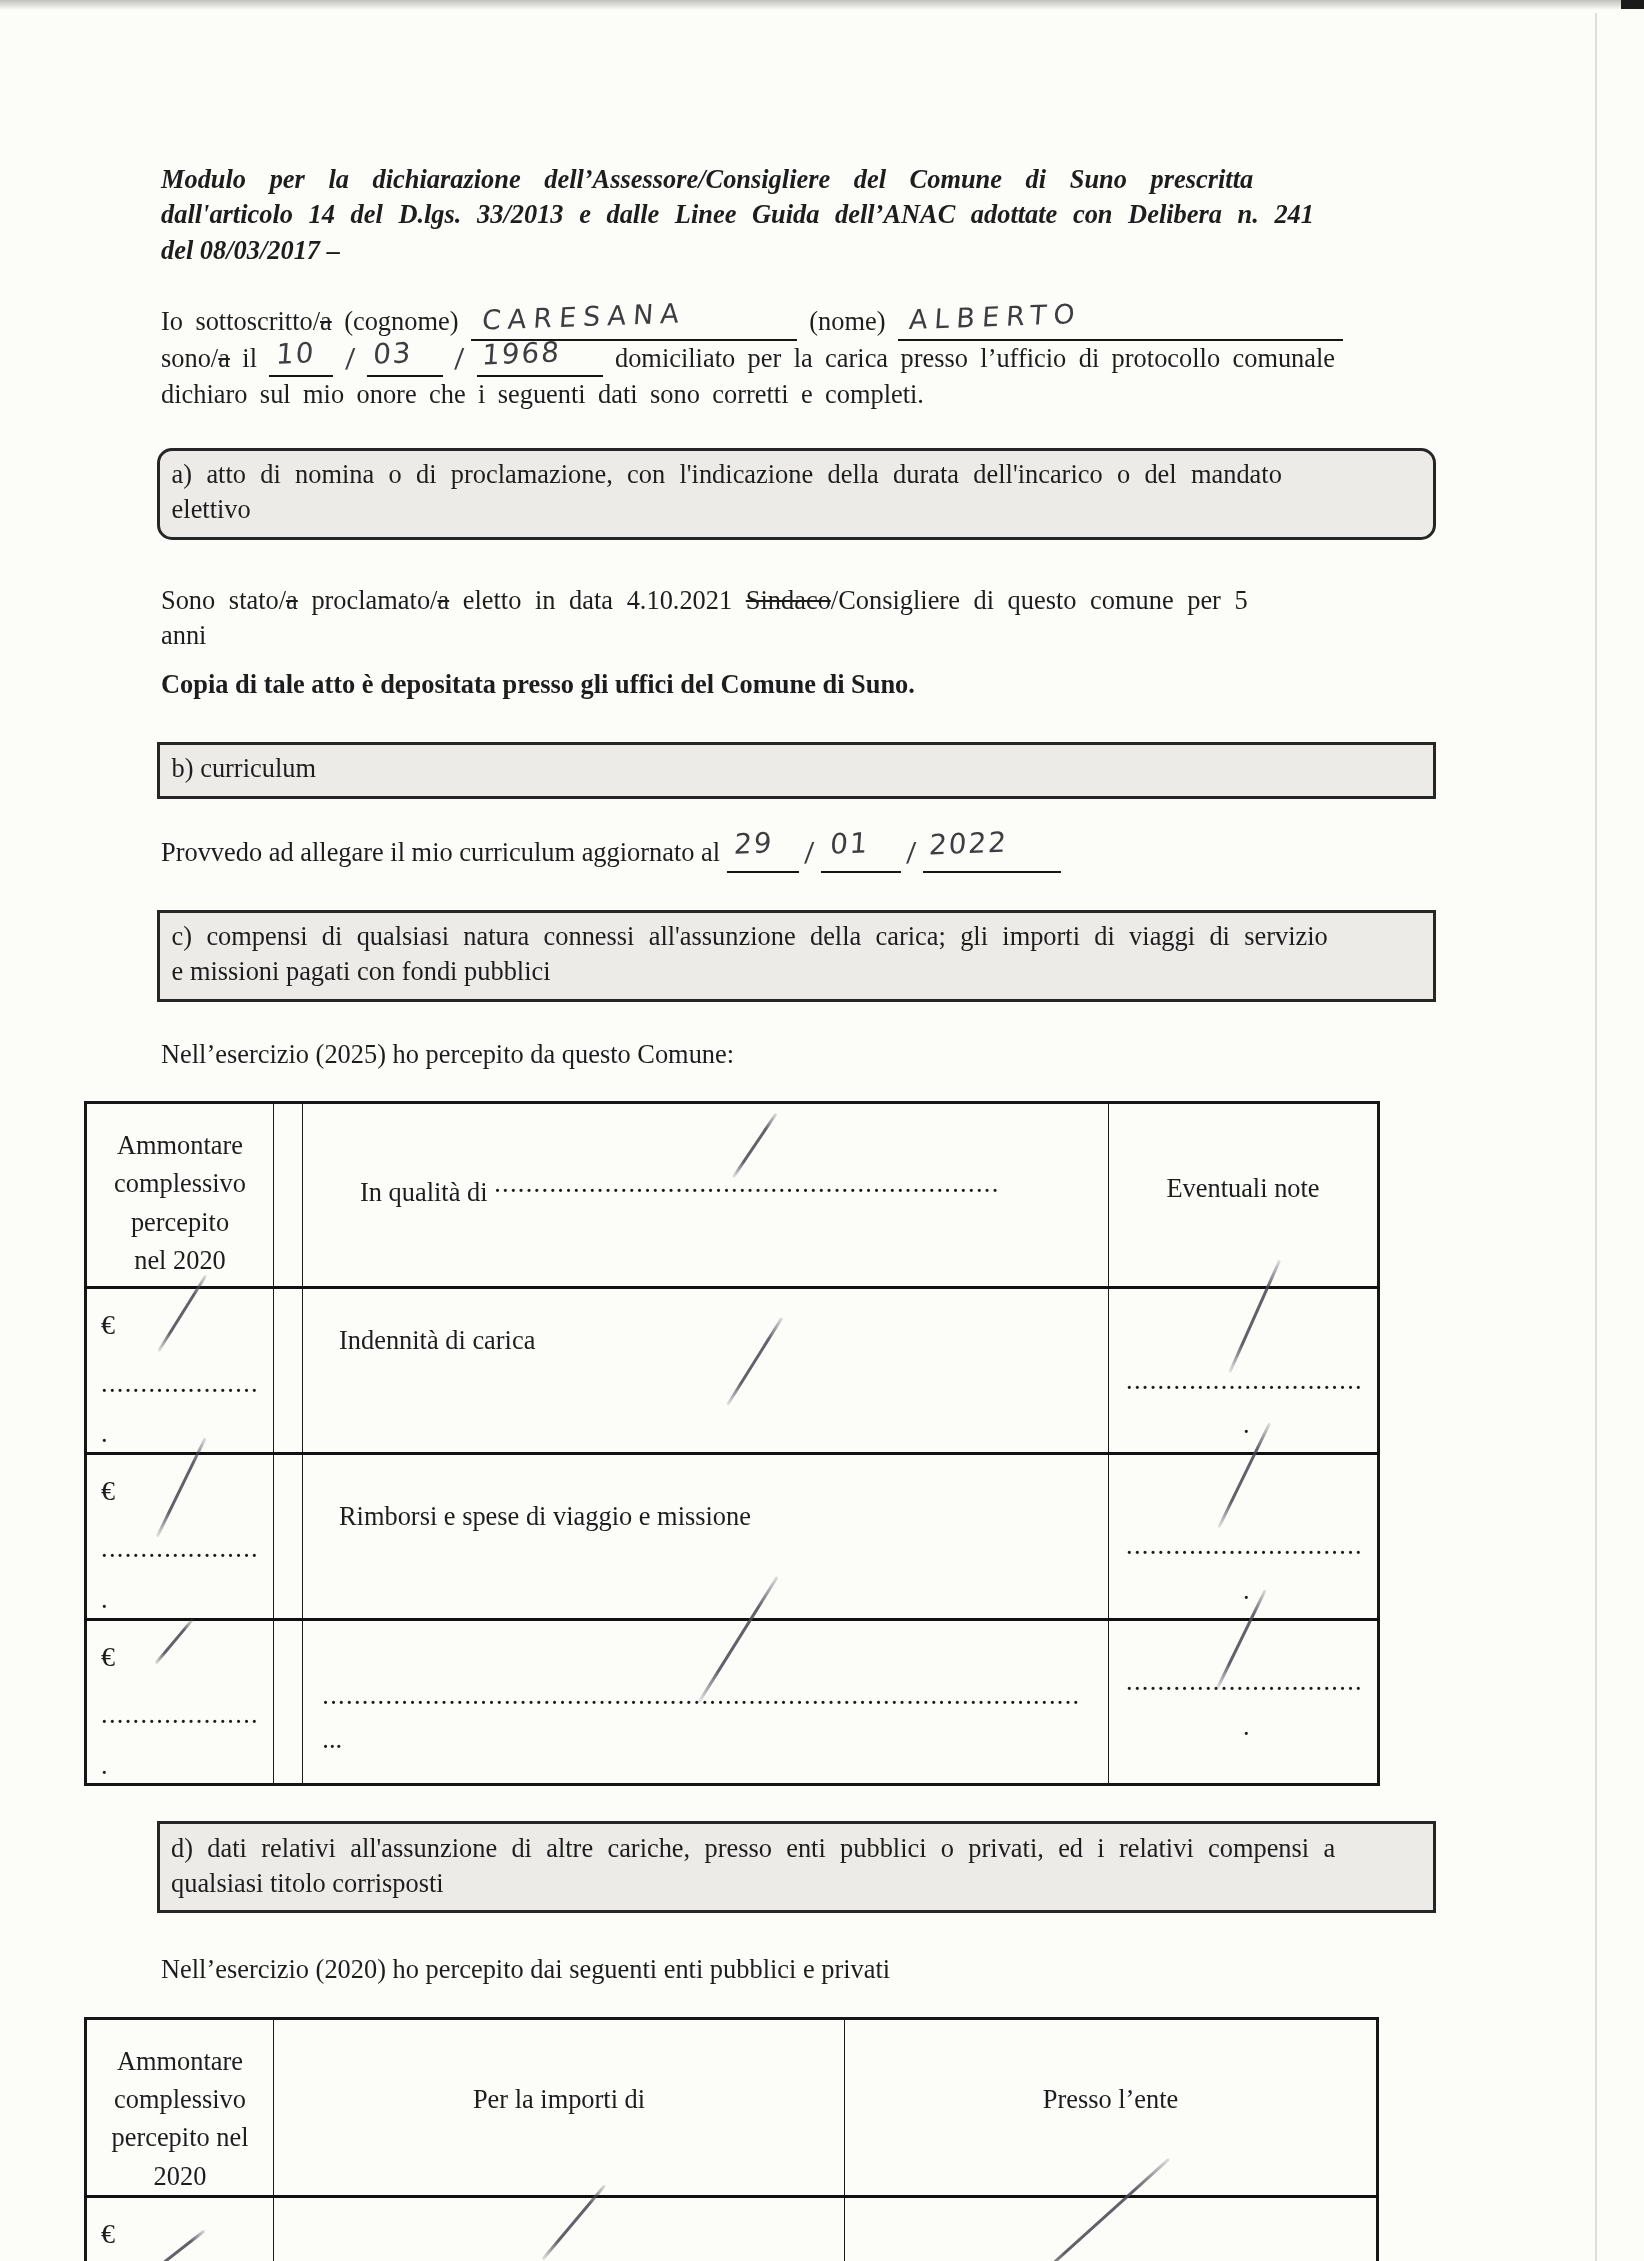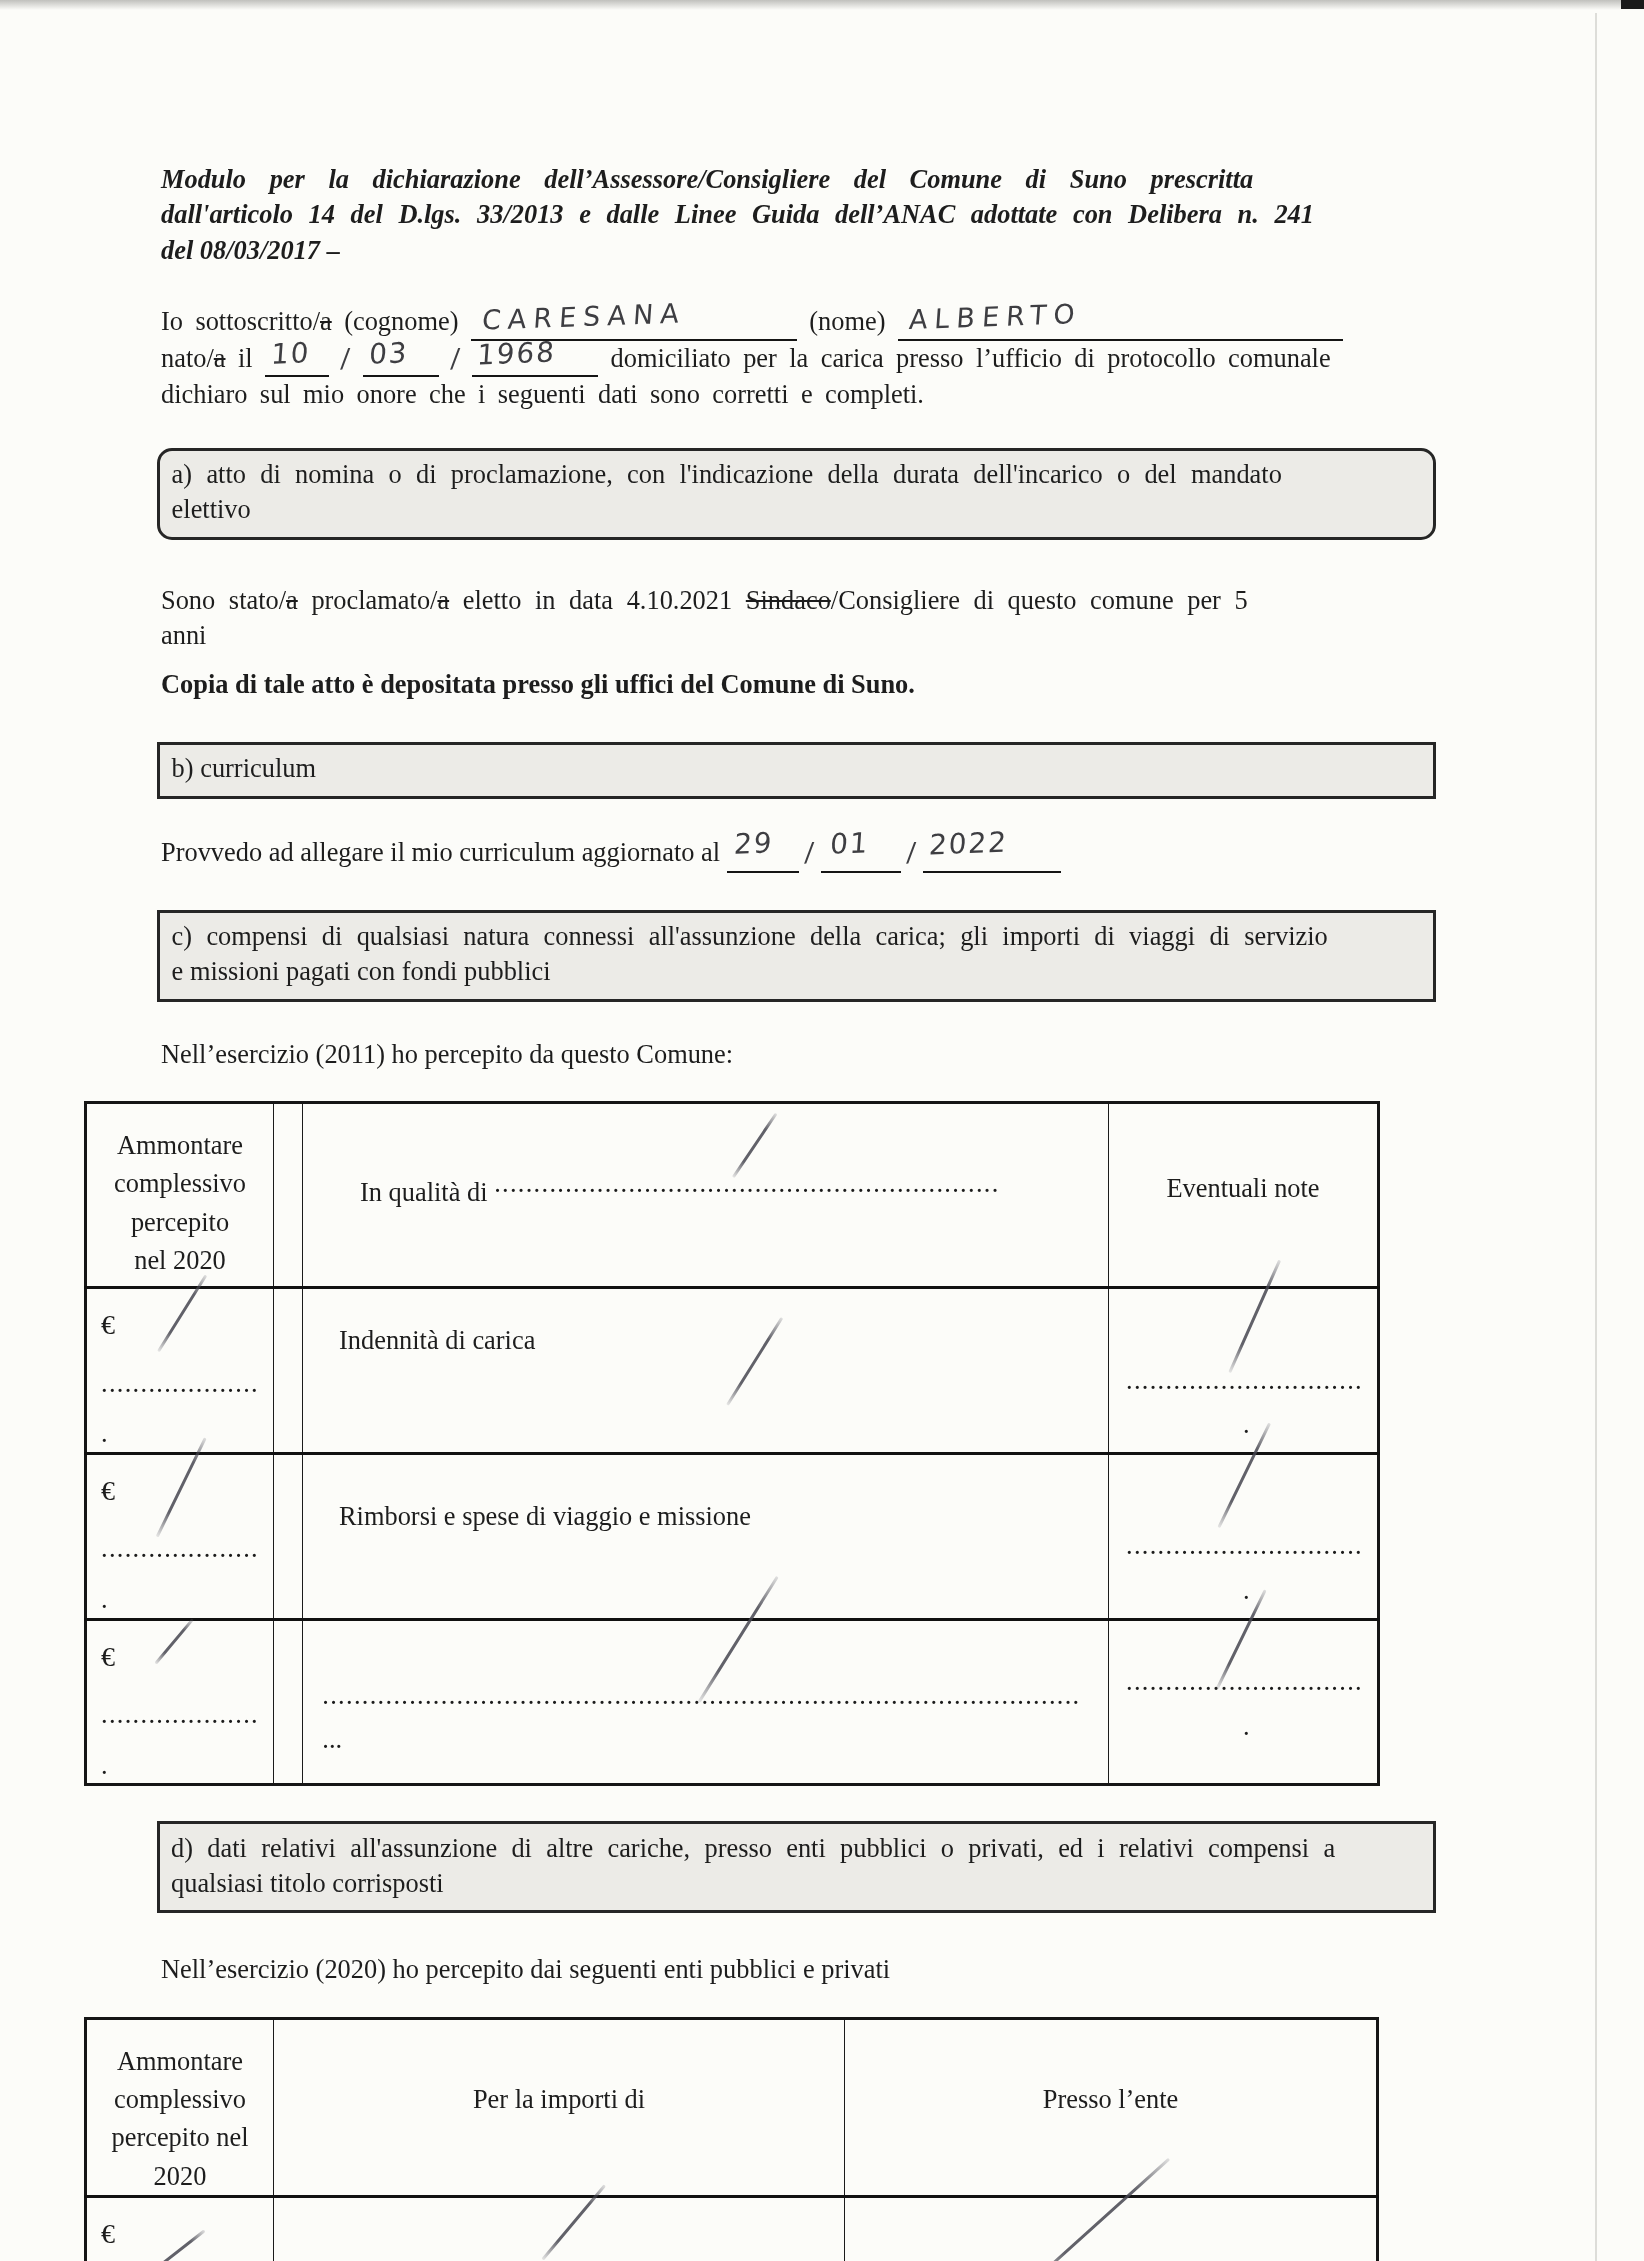--- a/index.html
+++ b/index.html
@@ -87,21 +87,21 @@
       <span class="t-l2">dall'articolo 14 del D.lgs. 33/2013 e dalle Linee Guida dell’ANAC adottate con Delibera n. 241</span><br>
       <span>del 08/03/2017 –</span>
     </div>
 
     <div class="para intro">
       <span>Io sottoscritto/</span><span class="strike">a</span>
       <span>(cognome)</span>
       <span class="field" style="width:326px;height:35px;"><span class="hw hw-name fld-txt">CARESANA</span></span>
       <span>(nome)</span>
       <span class="field" style="width:445px;height:35px;"><span class="hw hw-name fld-txt">ALBERTO</span></span><br>
-      <span>nato/</span><span class="strike">a</span>
+      <span>sono/</span><span class="strike">a</span>
       <span>il</span>
       <span class="field" style="width:64px;height:34px;"><span class="hw hw-date fld-txt" style="left:6.4px;">10</span></span>
       <span class="hw">/</span>
       <span class="field" style="width:76px;height:34px;"><span class="hw hw-date fld-txt" style="left:6.4px;">03</span></span>
       <span class="hw">/</span>
       <span class="field" style="width:126px;height:34px;"><span class="hw hw-date fld-txt" style="left:5.2px;">1968</span></span>
       <span>domiciliato per la carica presso l’ufficio di protocollo comunale</span><br>
       <span>dichiaro sul mio onore che i seguenti dati sono corretti e completi.</span>
     </div>
 
@@ -130,21 +130,21 @@
       <span class="field" style="width:80px;height:36px;"><span class="hw hw-date fld-txt" style="left:9px;top:-7.7px;">01</span></span>
       <span class="hw">/</span>
       <span class="field" style="width:138px;height:36px;"><span class="hw hw-date fld-txt" style="left:6.4px;top:-7.7px;">2022</span></span>
     </div>
 
     <div class="gbox box-c">
       <span class="ws12">c) compensi di qualsiasi natura connessi all'assunzione della carica; gli importi di viaggi di servizio</span><br>
       <span>e missioni pagati con fondi pubblici</span>
     </div>
 
-    <div class="para nell-c">Nell’esercizio  (2011) ho percepito da questo Comune:</div>
+    <div class="para nell-c">Nell’esercizio  (2025) ho percepito da questo Comune:</div>
 
     <table class="t-outer">
       <tbody>
           <tr class="hdr">
         <td class="c-amm" style="height:182px;">
           <span class="hdr-amm">Ammontare complessivo percepito nel 2020</span>
         </td>
         <td class="c-gap"></td>
         <td class="c-qual">
           <span class="hdr-qual"><span>In qualità di </span><span class="leader" style="max-width:548px;">................................................................</span></span>

